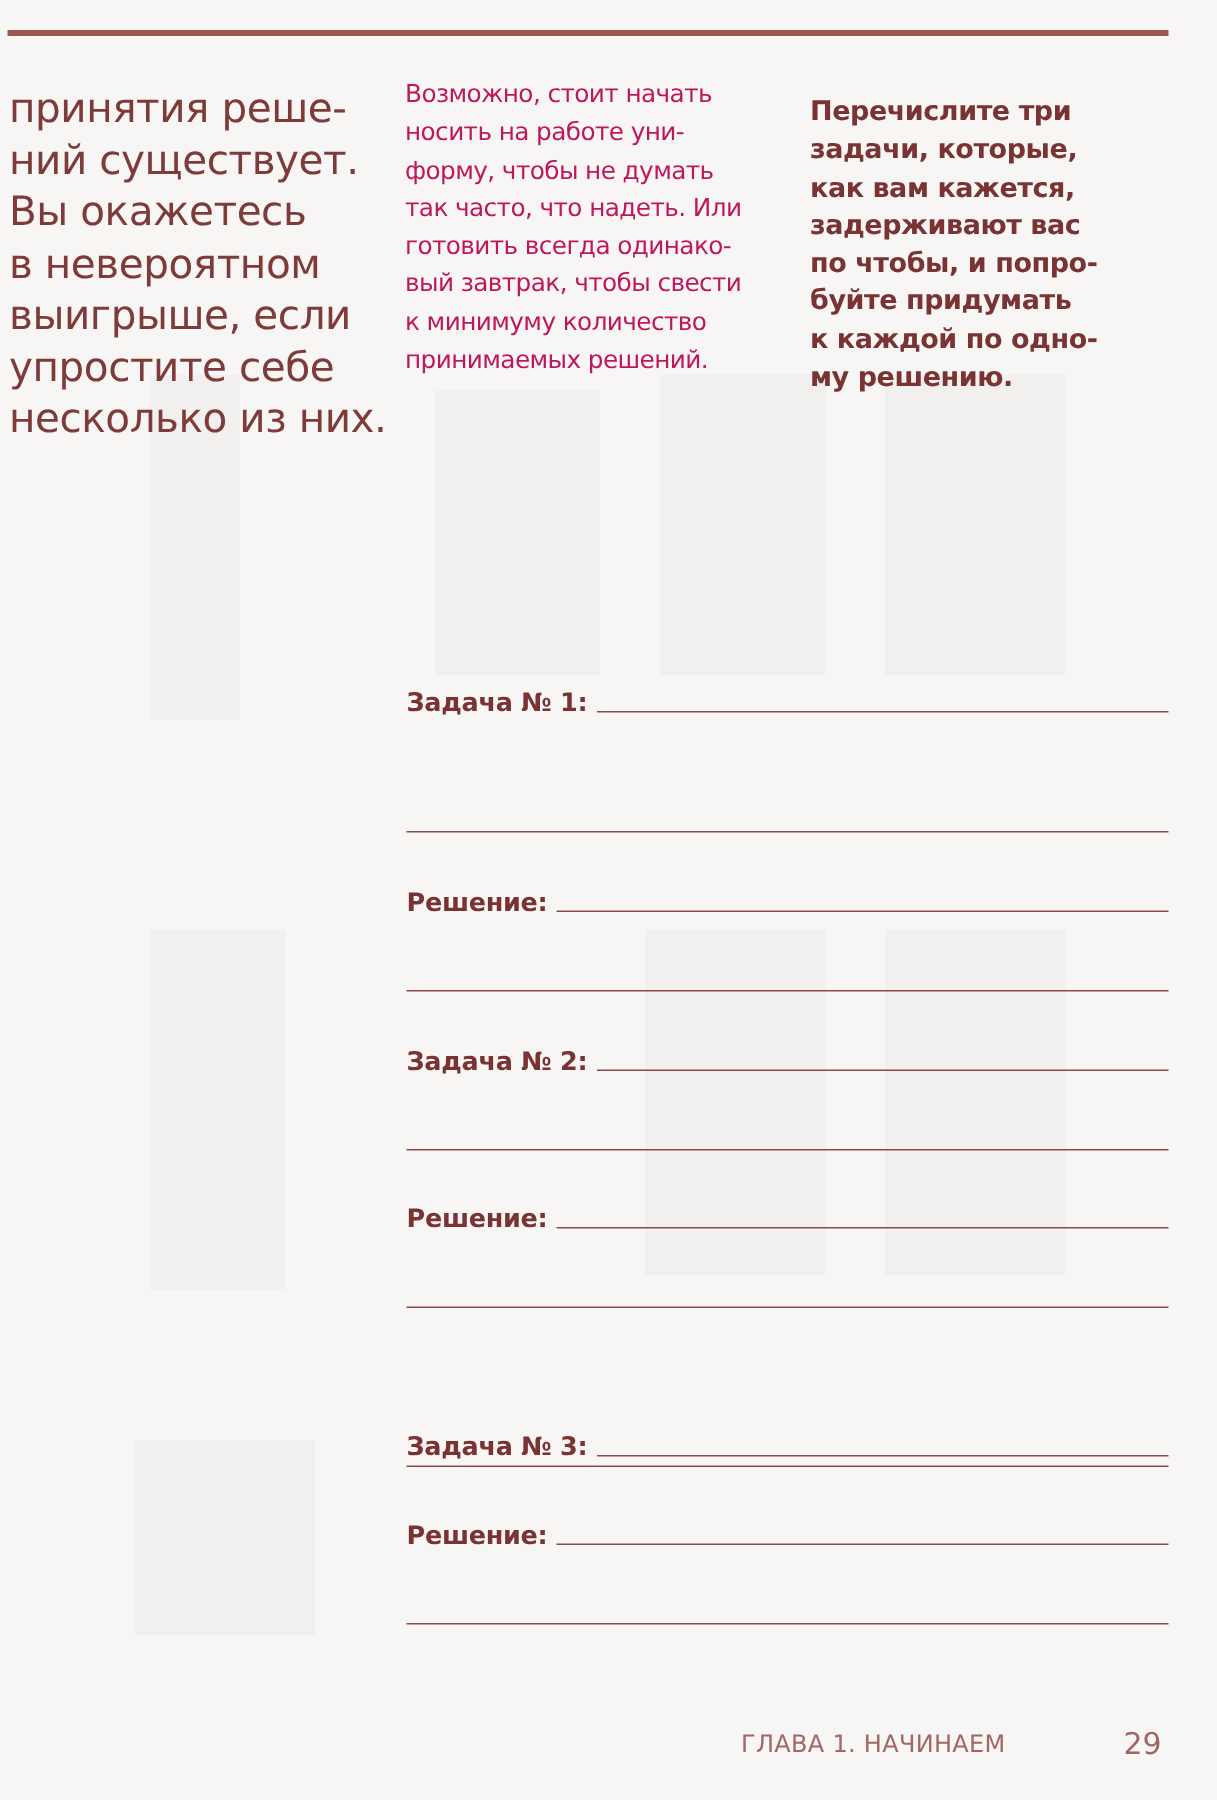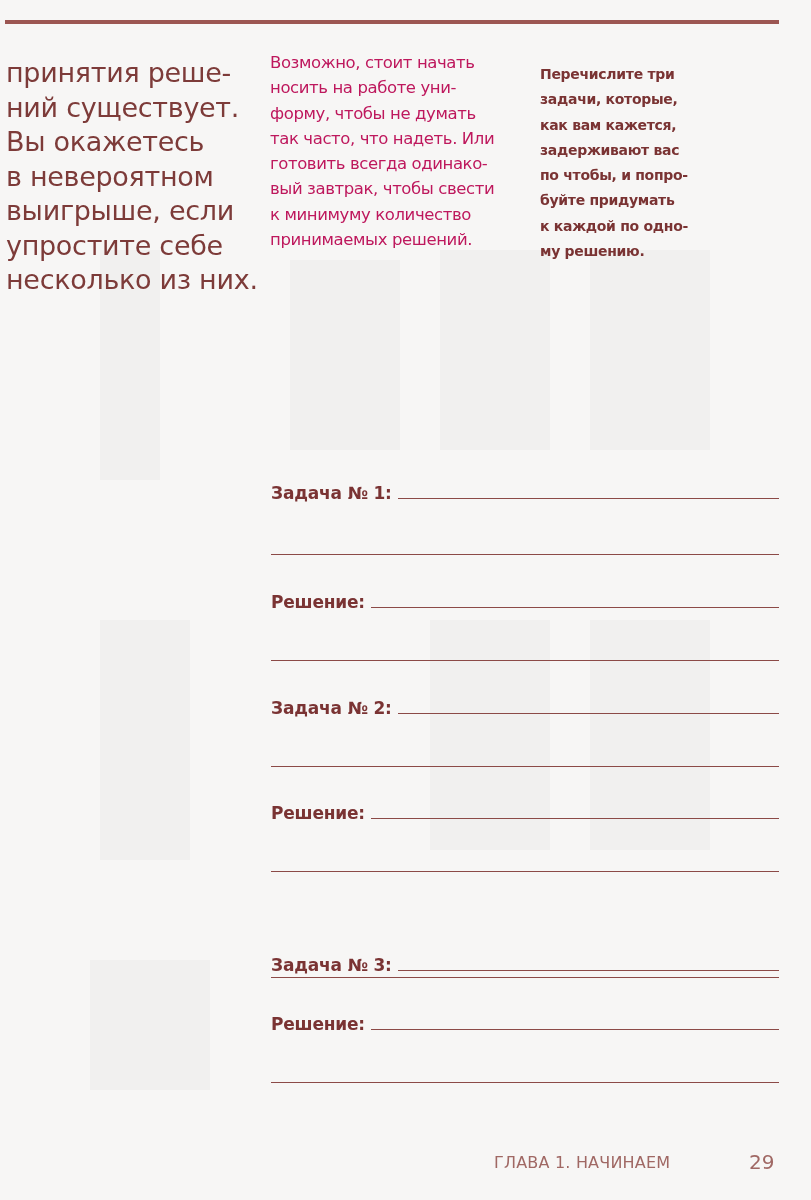--- a/index.html
+++ b/index.html
@@ -19,21 +19,21 @@
       font-size: 27px; line-height: 34.5px; letter-spacing: -0.3px;
       color: #7d3b39;
     }
     .body-text {
       position: absolute; left: 270px; top: 50px; width: 260px;
       font-size: 16.5px; line-height: 25.3px; letter-spacing: -0.4px;
       color: #be185d;
     }
     .prompt {
       position: absolute; left: 540px; top: 62px; width: 260px;
-      font-size: 14px; line-height: 25.3px; font-weight: bold; letter-spacing: -0.3px;
+      font-size: 18px; line-height: 25.3px; font-weight: bold; letter-spacing: -0.3px;
       color: #7a3333;
     }
     .intro span, .body-text span, .prompt span { display: block; white-space: nowrap; }
     .field-row {
       position: absolute; left: 271px; width: 508px; height: 26px;
       display: flex; align-items: flex-end;
     }
     .field-label {
       font-weight: bold; font-size: 17px; color: #7a3333; white-space: nowrap;
       margin-right: 6px; line-height: 18px; letter-spacing: -0.2px;
@@ -91,21 +91,21 @@
   <span>Перечислите три</span>
   <span>задачи, которые,</span>
   <span>как вам кажется,</span>
   <span>задерживают вас</span>
   <span>по чтобы, и попро-</span>
   <span>буйте придумать</span>
   <span>к каждой по одно-</span>
   <span>му решению.</span>
 </div>
 
-<div class="field-row" style="top:476px;">
+<div class="field-row" style="top:452px;">
   <span class="field-label">Задача № 1:</span>
   <span class="field-line"></span>
 </div>
 <div class="blank-line" style="top:554px;"></div>
 
 <div class="field-row" style="top:585px;">
   <span class="field-label">Решение:</span>
   <span class="field-line"></span>
 </div>
 <div class="blank-line" style="top:660px;"></div>

